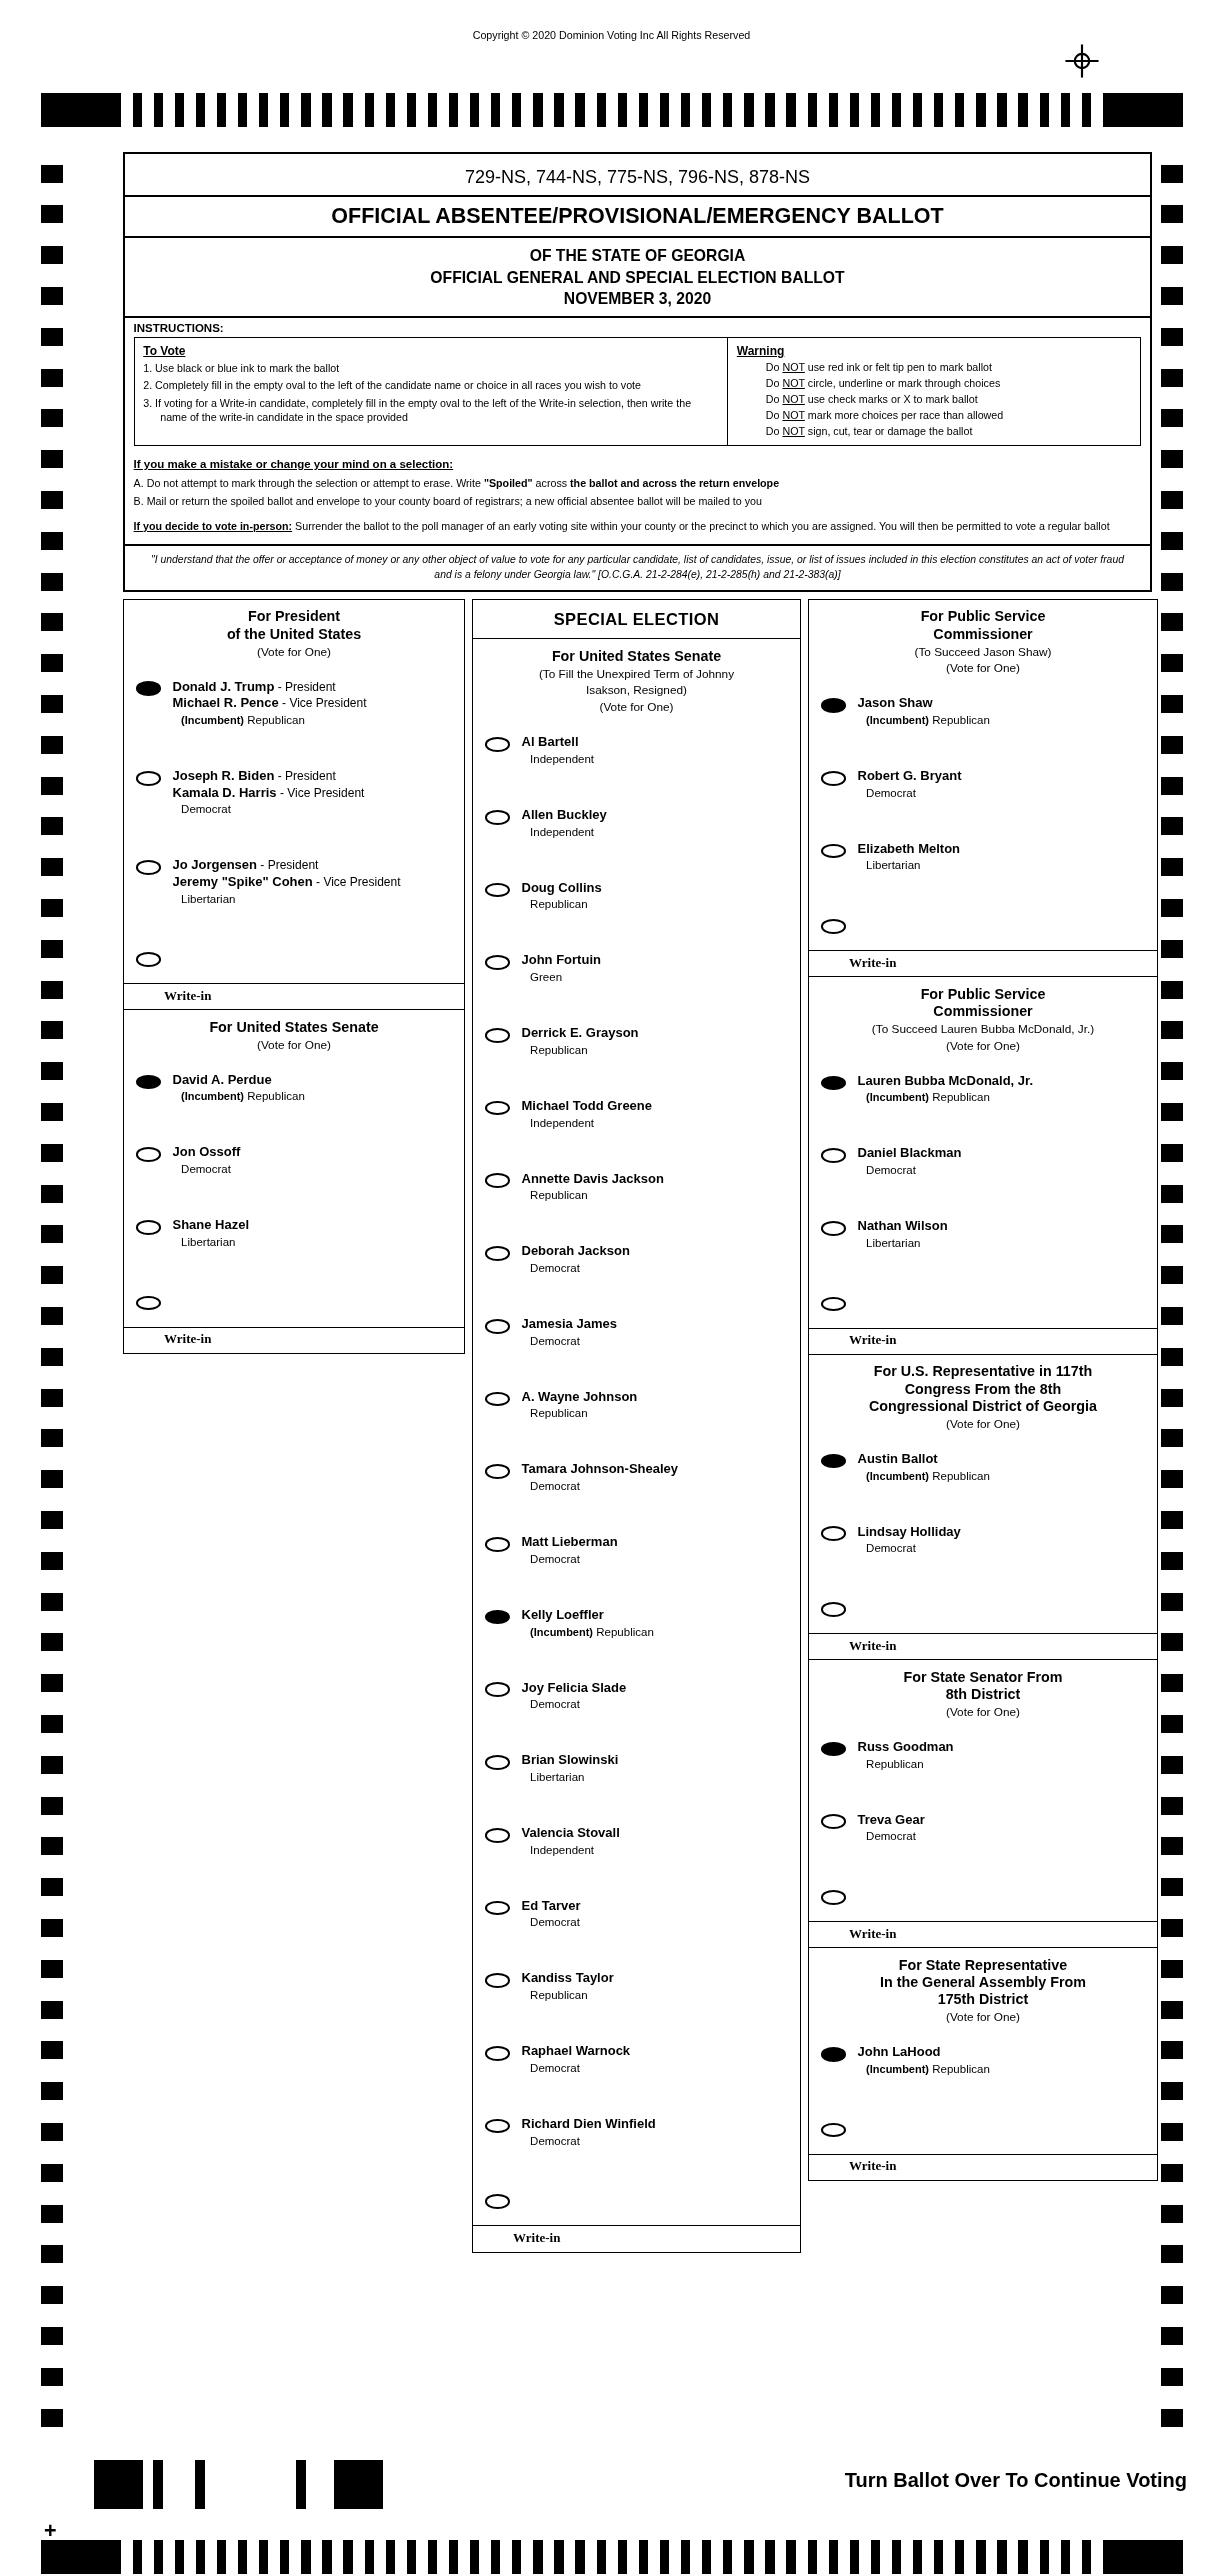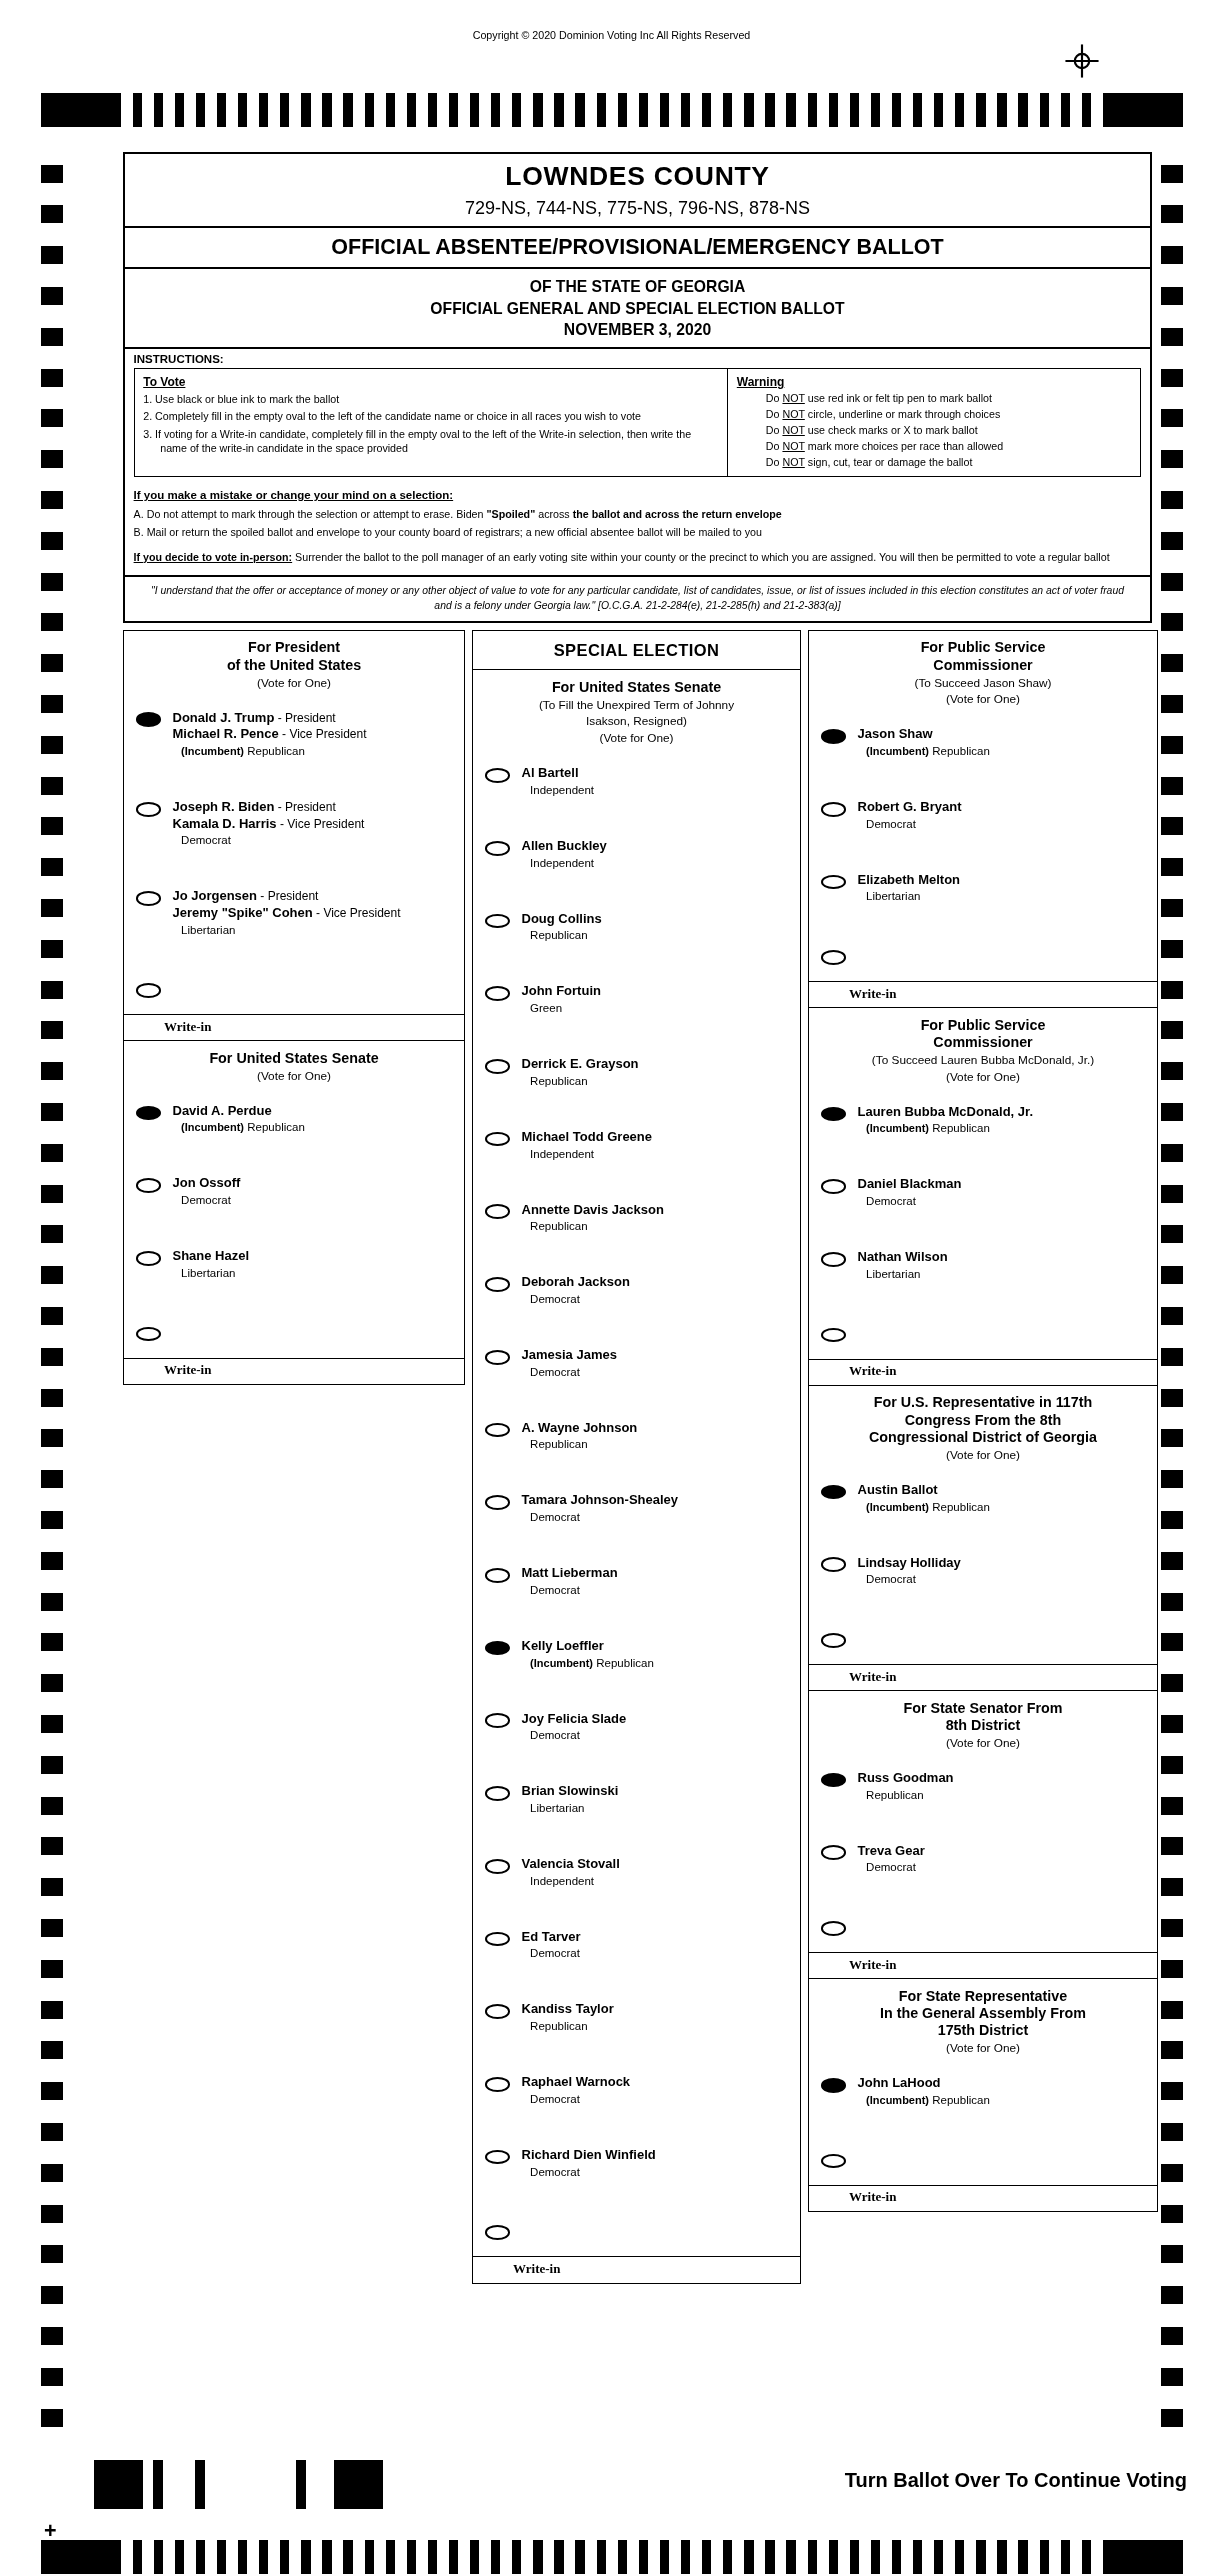--- a/index.html
+++ b/index.html
@@ -316,21 +316,20 @@
   <div class="bc bc3"></div>
   <div class="bc bc4"></div>
   <div class="bc bc5"></div>
 </div>
 <div class="plus-mark">+</div>
 <div class="turn-over">Turn Ballot Over To Continue Voting</div>
 
 <div class="content">
 
   <div class="hd-box">
-    <div class="county">LOWNDES COUNTY</div>
     <div class="precincts">729-NS, 744-NS, 775-NS, 796-NS, 878-NS</div>
   </div>
 
   <div class="hd-box">
     <div class="ballot-type">OFFICIAL ABSENTEE/PROVISIONAL/EMERGENCY BALLOT</div>
   </div>
 
   <div class="hd-box">
     <div class="election-line">OF THE STATE OF GEORGIA</div>
     <div class="election-line">OFFICIAL GENERAL AND SPECIAL ELECTION BALLOT</div>
@@ -354,21 +353,21 @@
             <div class="warn-item"><span>Do </span><span class="u">NOT</span><span> use red ink or felt tip pen to mark ballot</span></div>
             <div class="warn-item"><span>Do </span><span class="u">NOT</span><span> circle, underline or mark through choices</span></div>
             <div class="warn-item"><span>Do </span><span class="u">NOT</span><span> use check marks or X to mark ballot</span></div>
             <div class="warn-item"><span>Do </span><span class="u">NOT</span><span> mark more choices per race than allowed</span></div>
             <div class="warn-item"><span>Do </span><span class="u">NOT</span><span> sign, cut, tear or damage the ballot</span></div>
           </div>
       </div>
     </div>
     <div class="mistake">
       <div class="mistake-title">If you make a mistake or change your mind on a selection:</div>
-      <div class="mistake-line"><span>A. Do not attempt to mark through the selection or attempt to erase.  Biden </span><b>"Spoiled"</b><span> across </span><b class="u">the ballot and across the return envelope</b></div>
+      <div class="mistake-line"><span>A. Do not attempt to mark through the selection or attempt to erase.  Write </span><b>"Spoiled"</b><span> across </span><b class="u">the ballot and across the return envelope</b></div>
       <div class="mistake-line">B. Mail or return the spoiled ballot and envelope to your county board of registrars; a new official absentee ballot will be mailed to you</div>
     </div>
     <div class="in-person">
       <span class="ip-title">If you decide to vote in-person:</span><span>  Surrender the ballot to the poll manager of an early voting site within your county or the precinct to which you are assigned.  You will then be permitted to vote a regular ballot</span>
     </div>
   </div>
 
   <div class="fraud">"I understand that the offer or acceptance of money or any other object of value to vote for any particular candidate, list of candidates, issue, or list of issues included in this election constitutes an act of voter fraud and is a felony under Georgia law." [O.C.G.A. 21-2-284(e), 21-2-285(h) and 21-2-383(a)]</div>
 
   <div class="races">

